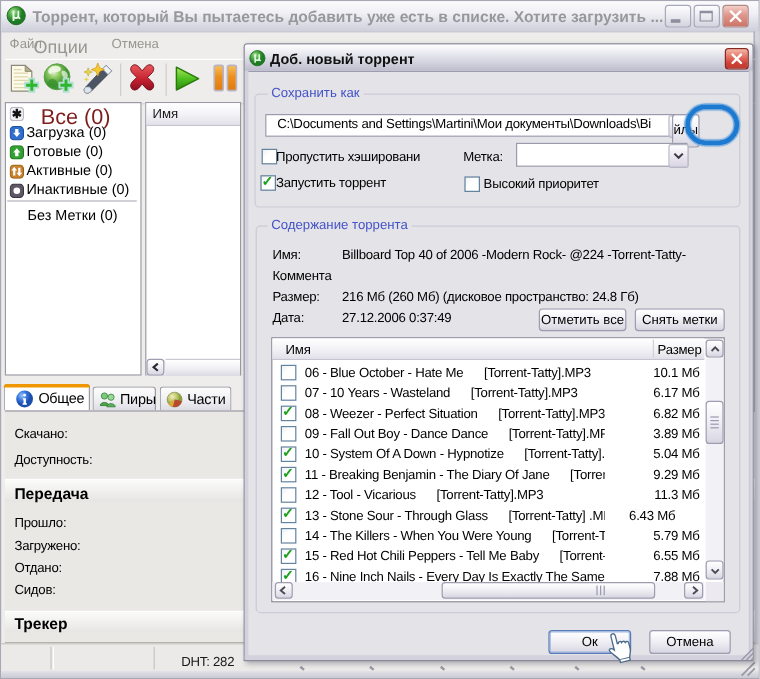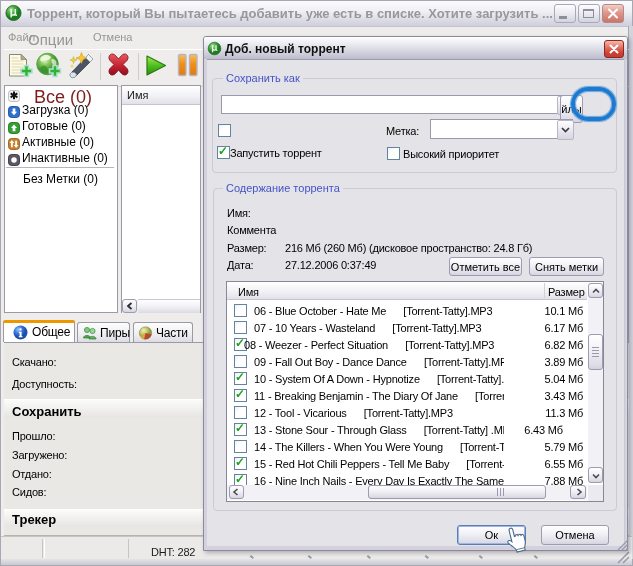--- a/index.html
+++ b/index.html
@@ -209,21 +209,21 @@
     <circle cx="7.5" cy="7" r="6.2" fill="url(#pie)" stroke="#8a8a52" stroke-width="0.6"></circle>
     <path d="M7.5 7 L13.6 8.2 A6.2 6.2 0 0 1 6 13 Z" fill="#b8482e"></path>
     <path d="M7.5 7 L2 10.2 A6.2 6.2 0 0 0 6 13 Z" fill="#d8a83a"></path>
   </svg>
   <div class="abs t12" style="left:156px;top:326px">Части</div>
 
   <div class="abs" style="left:4px;top:342px;width:625px;height:192px;background:#e9e8e5;border-top:1px solid #9a99a5;border-bottom:1px solid #b5b4af"></div>
   <div class="abs t11" style="left:12px;top:356px">Скачано:</div>
   <div class="abs t11" style="left:12px;top:378px">Доступность:</div>
   <div class="abs" style="left:4px;top:399px;width:625px;height:18px;background:linear-gradient(#fbfbfa,#e6e5e2);border-top:1px solid #fff"></div>
-  <div class="abs" style="left:12px;top:404px;font-size:13px;font-weight:bold;color:#000">Сохранить</div>
+  <div class="abs" style="left:12px;top:404px;font-size:13px;font-weight:bold;color:#000">Передача</div>
   <div class="abs t11" style="left:12px;top:430px">Прошло:</div>
   <div class="abs t11" style="left:12px;top:449px">Загружено:</div>
   <div class="abs t11" style="left:12px;top:468px">Отдано:</div>
   <div class="abs t11" style="left:12px;top:486px">Сидов:</div>
   <div class="abs" style="left:4px;top:509px;width:625px;height:17px;background:linear-gradient(#fbfbfa,#e6e5e2);border-top:1px solid #fff"></div>
   <div class="abs" style="left:12px;top:512px;font-size:13px;font-weight:bold;color:#000">Трекер</div>
 
   <div class="abs" style="left:1px;top:536px;width:631px;height:24px;background:#eceae8;border-top:1px solid #c6c5c0"></div>
   <div class="abs" style="left:42px;top:539px;width:1px;height:19px;background:#c6c5c0"></div>
   <div class="abs" style="left:44px;top:539px;width:1px;height:19px;background:#fff"></div>
@@ -256,48 +256,51 @@
   <div class="abs" style="left:400px;top:3px;width:20px;height:18px;border-radius:3px;border:1px solid #8a2820;
     background:linear-gradient(#f5b8a8,#e2695c 45%,#cc4034 75%,#c23c30);box-sizing:border-box"></div>
   <svg class="abs" style="left:403px;top:5px" width="14" height="14" viewBox="0 0 14 14">
     <path d="M3.5 3.5 L10.5 10.5 M10.5 3.5 L3.5 10.5" stroke="#fff" stroke-width="2" stroke-linecap="round"></path>
   </svg>
 
   <div class="abs gbox" style="left:8px;top:41px;width:405px;height:95px"></div>
   <div class="gcap" style="left:19px;top:36px">Сохранить как</div>
 
   <div class="combo" style="left:17px;top:58px;width:353px;height:19px"></div>
+  <div class="abs t11" style="left:27px;top:61px;width:325px;overflow:hidden;white-space:nowrap">C:\Documents and Settings\Martini\Мои документы\Downloads\Bi</div>
   <div class="drop" style="left:353px;top:59px;width:16px;height:17px;bottom:auto">
     <svg width="9" height="6" viewBox="0 0 9 6">
         <path d="M1 1 L4.5 4.5 L8 1" stroke="#3a3a46" stroke-width="1.7" fill="none"></path>
       </svg>
   </div>
 
   <div class="abs xbtn" style="left:356px;top:58px;width:23px;height:28px">йлы</div>
   <div class="abs" style="left:367px;top:50px;width:45px;height:34px;border:4px solid #1e7ad0;border-radius:17px;box-sizing:border-box;box-shadow:0 0 1px 1px #6aa6dd, inset 0 0 1px 1px #6aa6dd"></div>
 
   <div class="cb" style="left:14px;top:87px"></div>
+  <div class="abs t11" style="left:26px;top:88px">Пропустить хэшировани</div>
   <div class="abs t11" style="left:182px;top:88px">Метка:</div>
   <div class="combo" style="left:226px;top:82px;width:143px;height:20px"></div>
   <div class="drop" style="left:353px;top:83px;width:15px;height:18px;bottom:auto">
     <svg width="9" height="6" viewBox="0 0 9 6">
         <path d="M1 1 L4.5 4.5 L8 1" stroke="#3a3a46" stroke-width="1.7" fill="none"></path>
       </svg>
   </div>
 
   <div class="cb" style="left:13px;top:109px">
       <div class="ck">✓</div>
     </div>
   <div class="abs t11" style="left:26px;top:110px">Запустить торрент</div>
   <div class="cb" style="left:183px;top:110px"></div>
   <div class="abs t11" style="left:199px;top:111px">Высокий приоритет</div>
 
   <div class="abs gbox" style="left:9px;top:151px;width:404px;height:323px"></div>
   <div class="gcap" style="left:19px;top:146px">Содержание торрента</div>
   <div class="abs t11" style="left:23px;top:170px">Имя:</div>
+  <div class="abs t11" style="left:81px;top:170px">Billboard Top 40 of 2006 -Modern Rock- @224 -Torrent-Tatty-</div>
   <div class="abs t11" style="left:23px;top:187px">Коммента</div>
   <div class="abs t11" style="left:23px;top:205px">Размер:</div>
   <div class="abs t11" style="left:81px;top:205px">216 Мб (260 Мб) (дисковое пространство: 24.8 Гб)</div>
   <div class="abs t11" style="left:23px;top:222px">Дата:</div>
   <div class="abs t11" style="left:81px;top:222px">27.12.2006 0:37:49</div>
   <div class="abs xbtn" style="left:245px;top:220px;width:73px;height:19px">Отметить все</div>
   <div class="abs xbtn" style="left:325px;top:220px;width:75px;height:19px">Снять метки</div>
 
   <div class="abs" style="left:22px;top:244px;width:378px;height:221px;background:#fff;border:1px solid #888795;box-sizing:border-box"></div>
   <div class="abs" style="left:23px;top:245px;width:360px;height:17px;background:linear-gradient(#ffffff,#f2f1f5 55%,#e2e1e9);border-bottom:1px solid #c5c4d0"></div>
@@ -307,35 +310,35 @@
   <div id="filerows">
       <div class="cb" style="left:30px;top:267px"></div>
       <div class="abs t11" style="left:50px;top:268px;width:292px;overflow:hidden;white-space:nowrap">06 - Blue October - Hate Me&nbsp;&nbsp;&nbsp;&nbsp;&nbsp;&nbsp;[Torrent-Tatty].MP3</div>
       <div class="abs t11" style="left:300px;top:268px;width:79px;text-align:right;background:#fff">10.1 Мб</div>
       <div class="cb" style="left:30px;top:284px"></div>
       <div class="abs t11" style="left:50px;top:285px;width:292px;overflow:hidden;white-space:nowrap">07 - 10 Years - Wasteland&nbsp;&nbsp;&nbsp;&nbsp;&nbsp;&nbsp;[Torrent-Tatty].MP3</div>
       <div class="abs t11" style="left:300px;top:285px;width:79px;text-align:right;background:#fff">6.17 Мб</div>
       <div class="cb" style="left:30px;top:301px">
         <div class="ck">✓</div>
       </div>
-      <div class="abs t11" style="left:40px;top:302px;width:292px;overflow:hidden;white-space:nowrap">08 - Weezer - Perfect Situation&nbsp;&nbsp;&nbsp;&nbsp;&nbsp;&nbsp;[Torrent-Tatty].MP3</div>
+      <div class="abs t11" style="left:50px;top:302px;width:292px;overflow:hidden;white-space:nowrap">08 - Weezer - Perfect Situation&nbsp;&nbsp;&nbsp;&nbsp;&nbsp;&nbsp;[Torrent-Tatty].MP3</div>
       <div class="abs t11" style="left:300px;top:302px;width:79px;text-align:right;background:#fff">6.82 Мб</div>
       <div class="cb" style="left:30px;top:318px"></div>
       <div class="abs t11" style="left:50px;top:319px;width:292px;overflow:hidden;white-space:nowrap">09 - Fall Out Boy - Dance Dance&nbsp;&nbsp;&nbsp;&nbsp;&nbsp;&nbsp;[Torrent-Tatty].MP3</div>
       <div class="abs t11" style="left:300px;top:319px;width:79px;text-align:right;background:#fff">3.89 Мб</div>
       <div class="cb" style="left:30px;top:335px">
         <div class="ck">✓</div>
       </div>
       <div class="abs t11" style="left:50px;top:336px;width:292px;overflow:hidden;white-space:nowrap">10 - System Of A Down - Hypnotize&nbsp;&nbsp;&nbsp;&nbsp;&nbsp;&nbsp;[Torrent-Tatty]....</div>
       <div class="abs t11" style="left:300px;top:336px;width:79px;text-align:right;background:#fff">5.04 Мб</div>
       <div class="cb" style="left:30px;top:352px">
         <div class="ck">✓</div>
       </div>
       <div class="abs t11" style="left:50px;top:353px;width:292px;overflow:hidden;white-space:nowrap">11 - Breaking Benjamin - The Diary Of Jane&nbsp;&nbsp;&nbsp;&nbsp;&nbsp;&nbsp;[Torrent-...</div>
-      <div class="abs t11" style="left:300px;top:353px;width:79px;text-align:right;background:#fff">3.43 Мб</div>
+      <div class="abs t11" style="left:300px;top:353px;width:79px;text-align:right;background:#fff">9.29 Мб</div>
       <div class="cb" style="left:30px;top:369px"></div>
       <div class="abs t11" style="left:50px;top:370px;width:292px;overflow:hidden;white-space:nowrap">12 - Tool - Vicarious&nbsp;&nbsp;&nbsp;&nbsp;&nbsp;&nbsp;[Torrent-Tatty].MP3</div>
       <div class="abs t11" style="left:300px;top:370px;width:79px;text-align:right;background:#fff">11.3 Мб</div>
       <div class="cb" style="left:30px;top:386px">
         <div class="ck">✓</div>
       </div>
       <div class="abs t11" style="left:50px;top:387px;width:292px;overflow:hidden;white-space:nowrap">13 - Stone Sour - Through Glass&nbsp;&nbsp;&nbsp;&nbsp;&nbsp;&nbsp;[Torrent-Tatty] .MP3</div>
       <div class="abs t11" style="left:300px;top:387px;width:79px;text-align:center;background:#fff">6.43 Мб</div>
       <div class="cb" style="left:30px;top:403px"></div>
       <div class="abs t11" style="left:50px;top:404px;width:292px;overflow:hidden;white-space:nowrap">14 - The Killers - When You Were Young&nbsp;&nbsp;&nbsp;&nbsp;&nbsp;&nbsp;[Torrent-Tat...</div>

